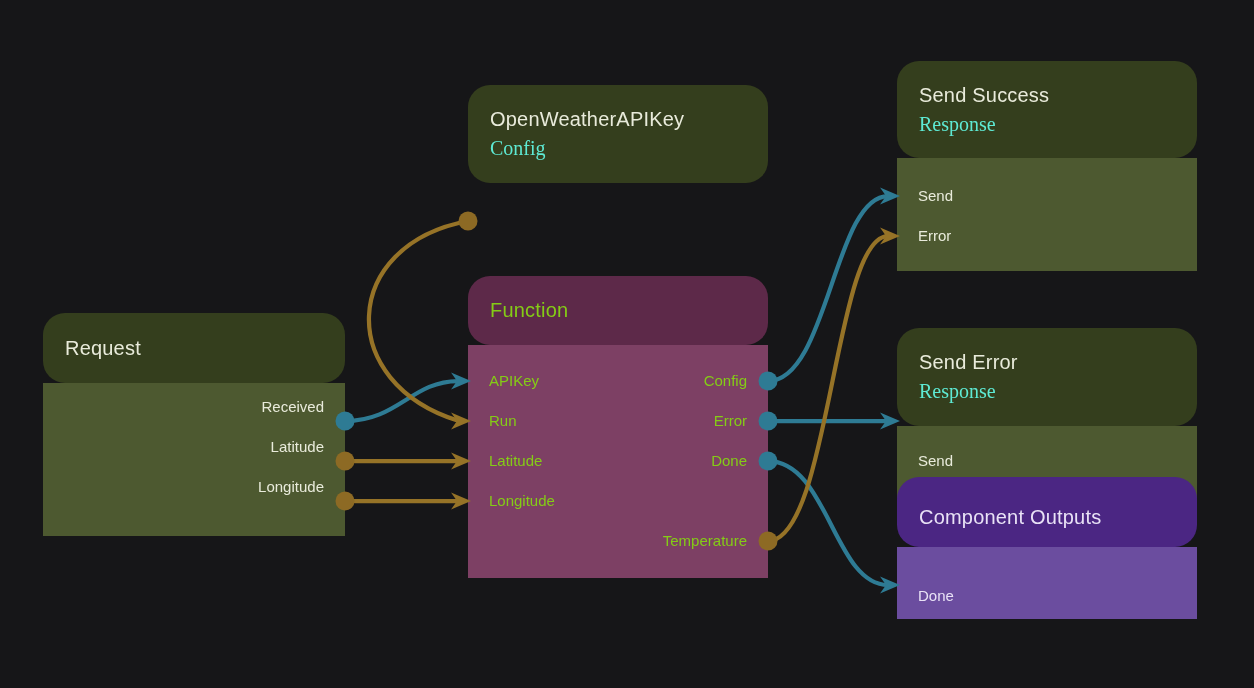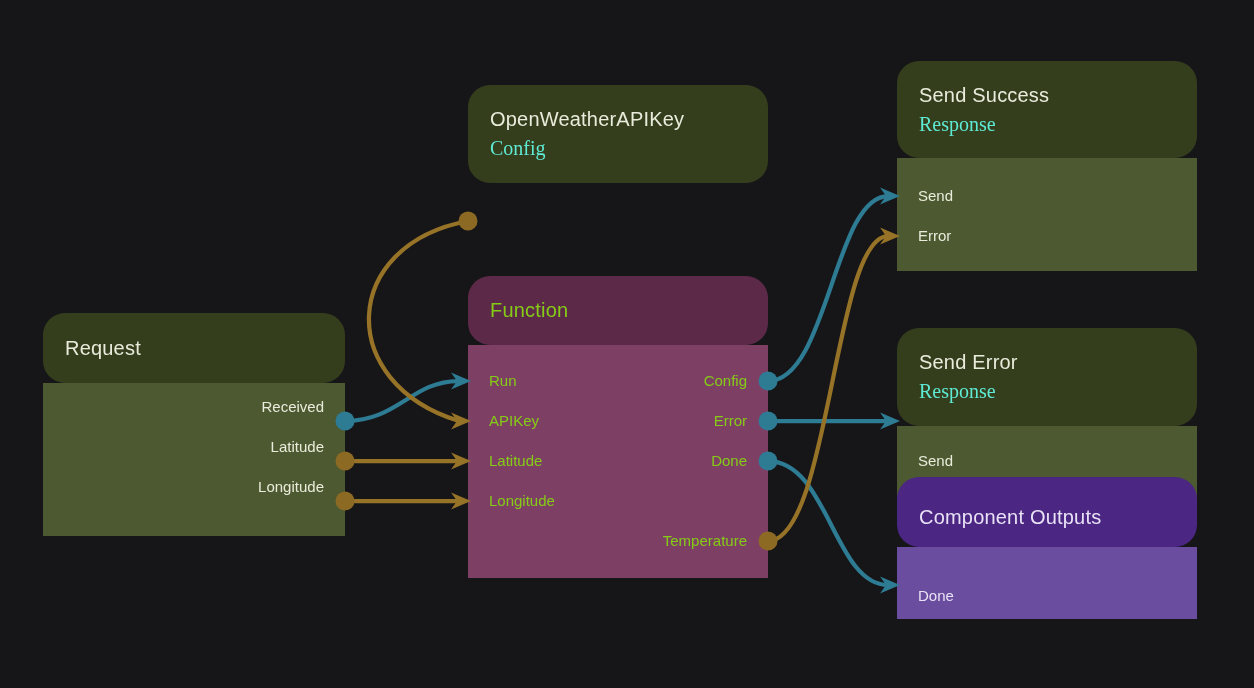--- a/index.html
+++ b/index.html
@@ -55,22 +55,22 @@
       <div class="sub">Config</div>
     </div>
   </div>
 
   <div class="node t-magenta" style="left:468px;top:276px;width:300px;">
     <div class="hd" style="height:69px">
       <div class="title">Function</div>
     </div>
     <div class="bd" style="height:233px">
       <div class="pcol" style="top:16px">
+        <div class="prow">APIKey</div>
         <div class="prow">Run</div>
-        <div class="prow">APIKey</div>
         <div class="prow">Latitude</div>
         <div class="prow">Longitude</div>
       </div>
       <div class="pcol right" style="top:16px">
         <div class="prow">Config</div>
         <div class="prow">Error</div>
         <div class="prow">Done</div>
         <div class="prow"></div>
         <div class="prow">Temperature</div>
       </div>

